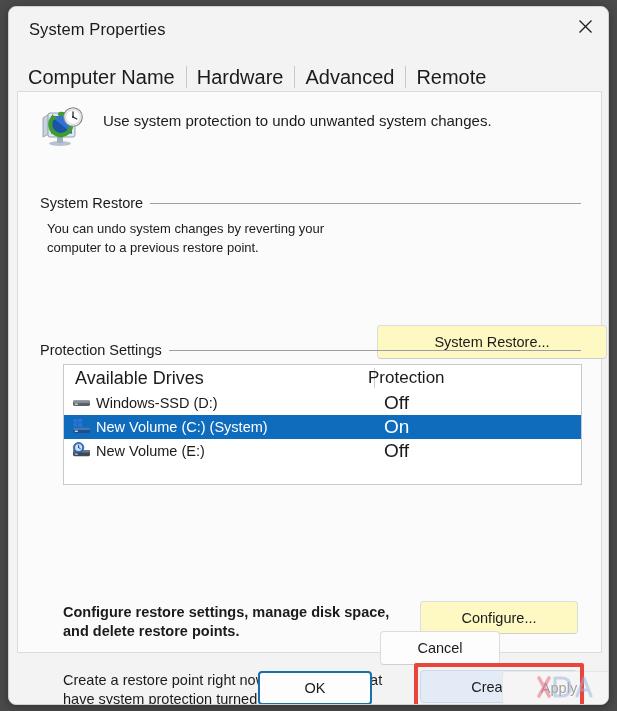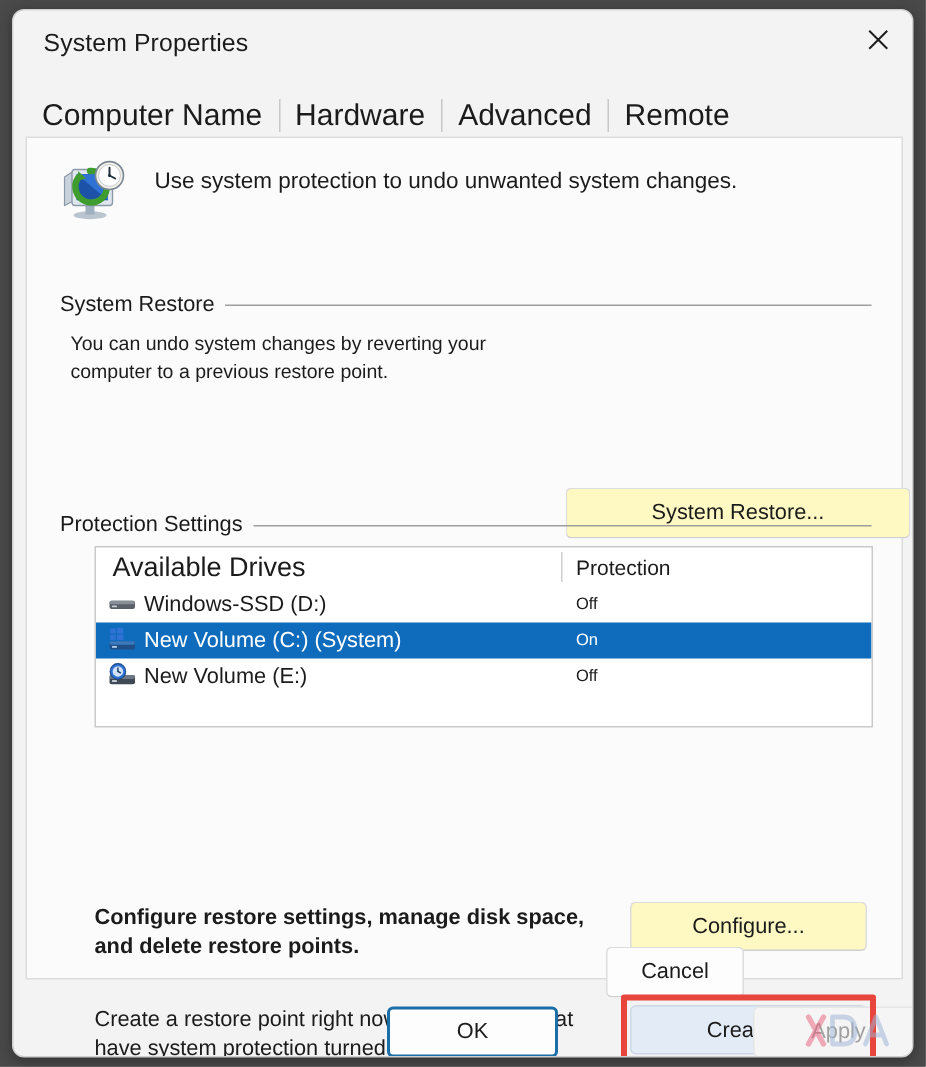--- a/index.html
+++ b/index.html
@@ -239,22 +239,22 @@
   }
   .list-header .col-drives {
     position: absolute;
     left: 11px;
     font-size: 18px;
     color: #1b1b1b;
     white-space: nowrap;
   }
   .list-header .col-protection {
     position: absolute;
-    left: 320px;
-    font-size: 14px;
+    left: 304px;
+    font-size: 17px;
     color: #1b1b1b;
     white-space: nowrap;
   }
   .col-divider {
     position: absolute;
     left: 310px;
     top: 3px;
     width: 1px;
     height: 20px;
     background: #cfcfcf;
@@ -280,21 +280,21 @@
   .row-name {
     position: absolute;
     left: 32px;
     font-size: 14.5px;
     color: #1b1b1b;
     white-space: nowrap;
   }
   .row-prot {
     position: absolute;
     left: 320px;
-    font-size: 11px;
+    font-size: 19px;
     color: #1b1b1b;
     white-space: nowrap;
   }
   .list-row.selected .row-name,
   .list-row.selected .row-prot { color: #ffffff; }
 
   
   .lower-desc {
     position: absolute;
     left: 45px;
@@ -319,21 +319,21 @@
     background: #fdfdfd;
     border: 1px solid #dcdcdc;
     border-bottom-color: #cfcfcf;
     color: #1b1b1b;
   }
   #btn-ok {
     left: 249px; top: 664px; width: 114px; height: 34px;
     border: 2px solid #1a6fa8;
     background: #fdfdfd;
   }
-  #btn-cancel { left: 371px; top: 624px; width: 92px; height: 34px; margin-left: 24px; }
+  #btn-cancel { left: 371px; top: 624px; width: 120px; height: 34px; }
   #btn-apply  {
     left: 493px; top: 664px; width: 114px; height: 34px;
     background: #f5f5f5;
     border-color: #e6e6e6;
     color: #a0a0a0;
   }
 
   
   .watermark {
     position: absolute;

